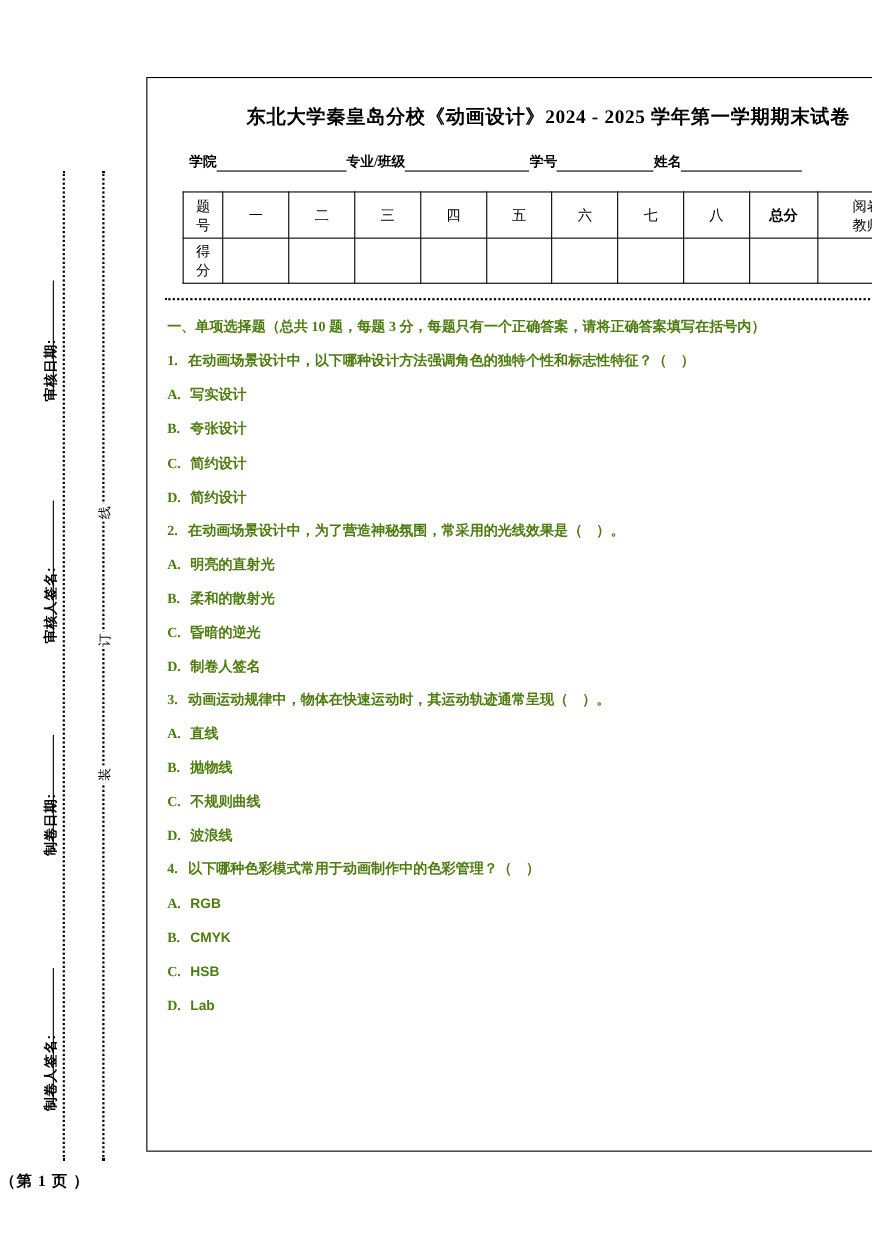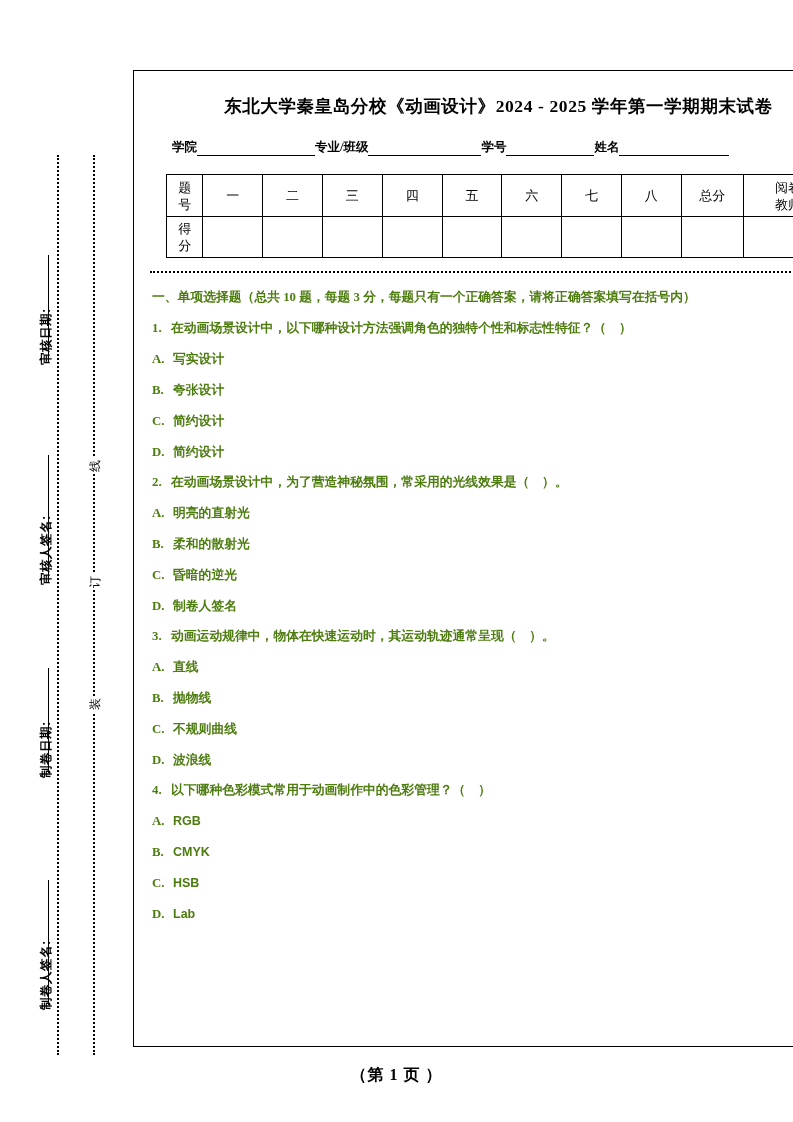--- a/index.html
+++ b/index.html
@@ -107,21 +107,21 @@
   table#score-table td {
     border: 1.1px solid #000;
     text-align: center;
     vertical-align: middle;
     font-size: 13px;
     font-family: "Liberation Serif", "DejaVu Serif", serif;
     padding: 0;
   }
   .col-rowhead { width: 30px; }
   .col-num     { width: 50px; }
-  .col-total   { width: 52px; }
+  .col-total   { width: 52px; font-weight: bold; }
   .col-marker  { width: 75px; }
   .cell-stack  { line-height: 17px; padding: 3px 0; }
   .row-h { height: 42px; }
   .row-b { height: 38px; }
 
   
   #dotted-sep {
     margin-top: 13px;
     border-top: 2.4px dotted #000;
     height: 0;
@@ -165,24 +165,24 @@
     font-weight: bold;
     font-size: 12.5px;
   }
 
   
   #page-footer {
     position: absolute;
     left: 0;
     top: 1065px;
     width: 793px;
-    text-align: center;
-    font-family: "Liberation Serif", "DejaVu Serif", serif;
-    font-weight: bold;
-    font-size: 16px;
+    text-align: left;
+    font-family: "Liberation Serif", "DejaVu Serif", serif;
+    font-weight: bold;
+    font-size: 14px;
     letter-spacing: 1px;
   }
 </style>
 </head>
 <body>
 
 <div id="left-margin">
 
   <div class="v-label" style="left:38px; top:365px;">审核日期:</div>
   <div class="v-rule" style="left:48px; top:255px; height:105px;"></div>

